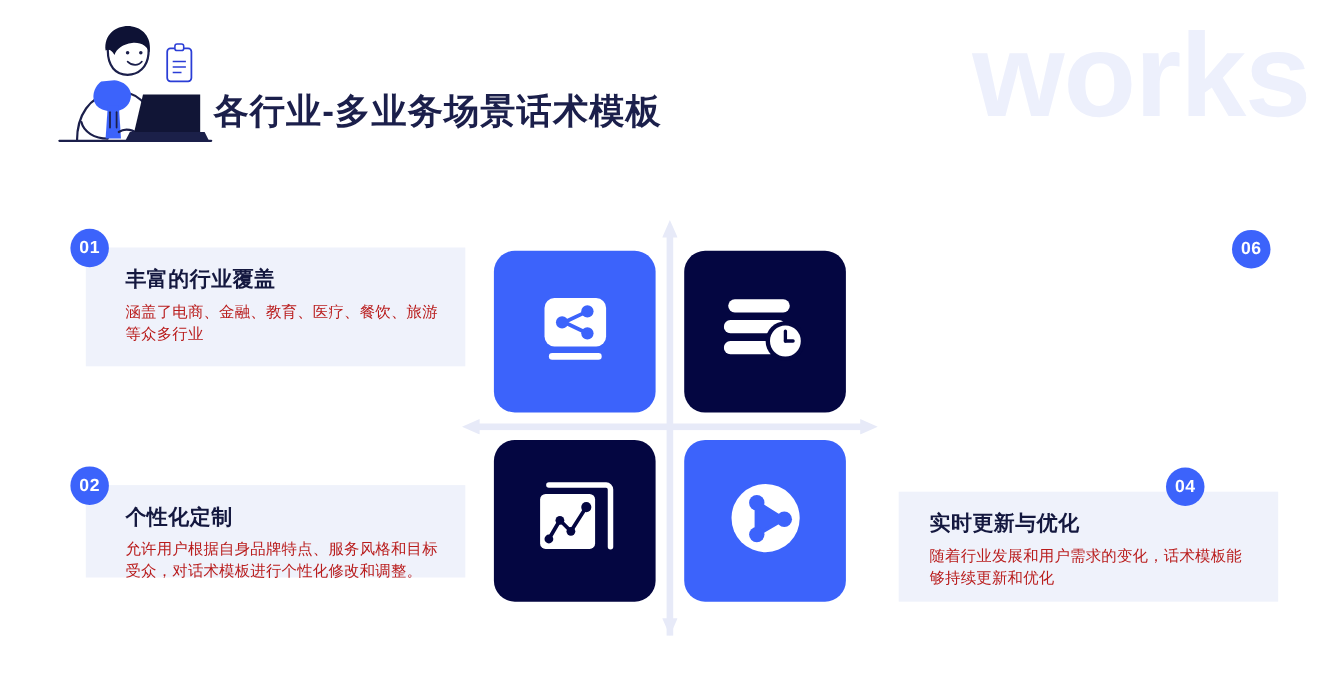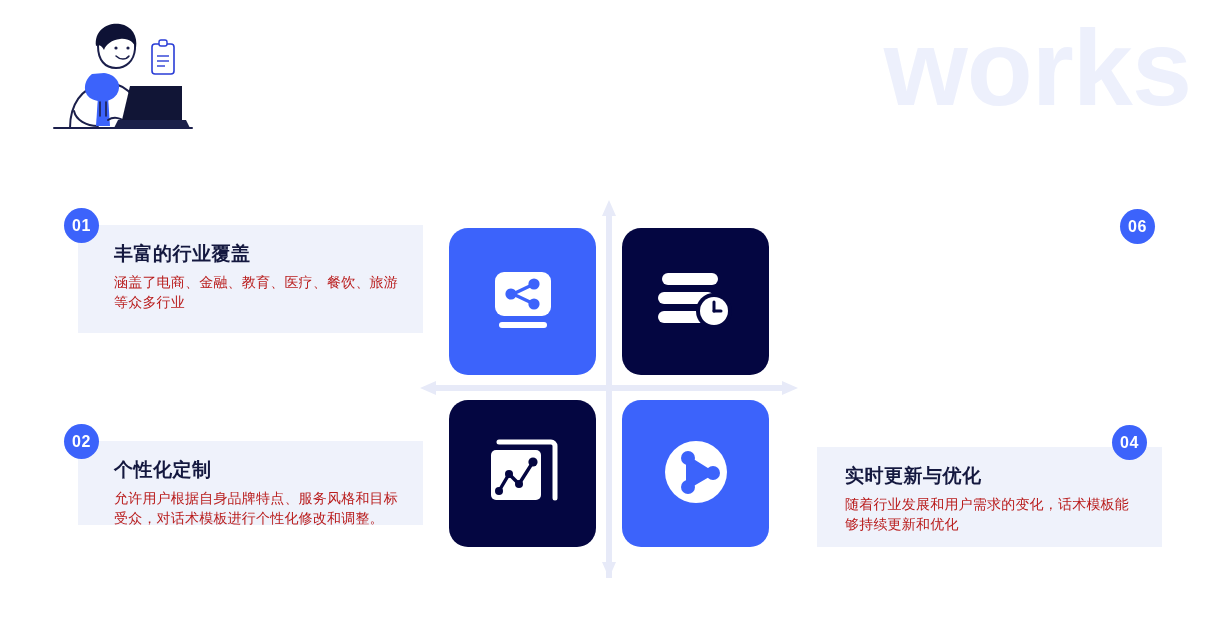--- a/index.html
+++ b/index.html
@@ -61,21 +61,20 @@
   #tile-1 { left: 449px; top: 228px; }
   #tile-2 { left: 622px; top: 228px; }
   #tile-3 { left: 449px; top: 400px; }
   #tile-4 { left: 622px; top: 400px; }
 
   
   .card {
     position: absolute;
     background: #EFF2FB;
     padding: 16px 23px 14px 36px;
-    font-family: Liberation Mono, monospace;
   }
   .card-left  { left: 78px;  width: 345px; }
   .card-right { left: 793px; width: 345px; padding-left: 28px; }
   #card-01 { top: 225px;  height: 108px; }
   #card-02 { top: 441px;  height: 84px; }
   #card-03 { top: 226px;  height: 116px; }
   #card-04 { top: 447px;  height: 100px; margin-left: 24px; }
 
   .card-title {
     font-size: 19px;
@@ -101,21 +100,21 @@
     font-size: 16px;
     font-weight: 700;
     display: flex;
     align-items: center;
     justify-content: center;
     letter-spacing: 0.5px;
   }
   #badge-01 { left: 64px;  top: 208px; }
   #badge-02 { left: 64px;  top: 424px; }
   #badge-03 { left: 1120px; top: 209px; }
-  #badge-04 { left: 1112px; top: 425px; }
+  #badge-04 { left: 1060px; top: 425px; }
 </style>
 </head>
 <body>
 
 <div id="slide">
 
   <div class="watermark">works</div>
 
   <div class="header-illus">
     <svg viewBox="0 0 146 120" width="146" height="120" xmlns="http://www.w3.org/2000/svg">
@@ -145,20 +144,21 @@
       <circle cx="76" cy="32" r="1.6" fill="#1B1F4B"></circle>
       <path d="M64 40 C68 44 74 44 77 40" fill="none" stroke="#1B1F4B" stroke-width="1.5" stroke-linecap="round"></path>
 
       <path d="M56 104 C62 100 70 102 74 107" fill="#ffffff" stroke="#1B1F4B" stroke-width="2" stroke-linecap="round"></path>
 
       <path d="M78 70 L130 70 L130 104 L70 104 Z" fill="#111536"></path>
       <path d="M66 104 L134 104 L138 112 L62 112 Z" fill="#1B2049"></path>
     </svg>
   </div>
 
+  <div class="page-title">各行业-多业务场景话术模板</div>
 
   <div class="axis axis-v">
     <svg viewBox="0 0 14 378" width="14" height="378" xmlns="http://www.w3.org/2000/svg">
       <rect x="4" y="14" width="6" height="364" fill="#E7EAF8"></rect>
       <polygon points="7,0 14,16 0,16" fill="#E7EAF8"></polygon>
       <polygon points="7,378 0,362 14,362" fill="#E7EAF8"></polygon>
     </svg>
   </div>
 
   <div class="axis axis-h">

